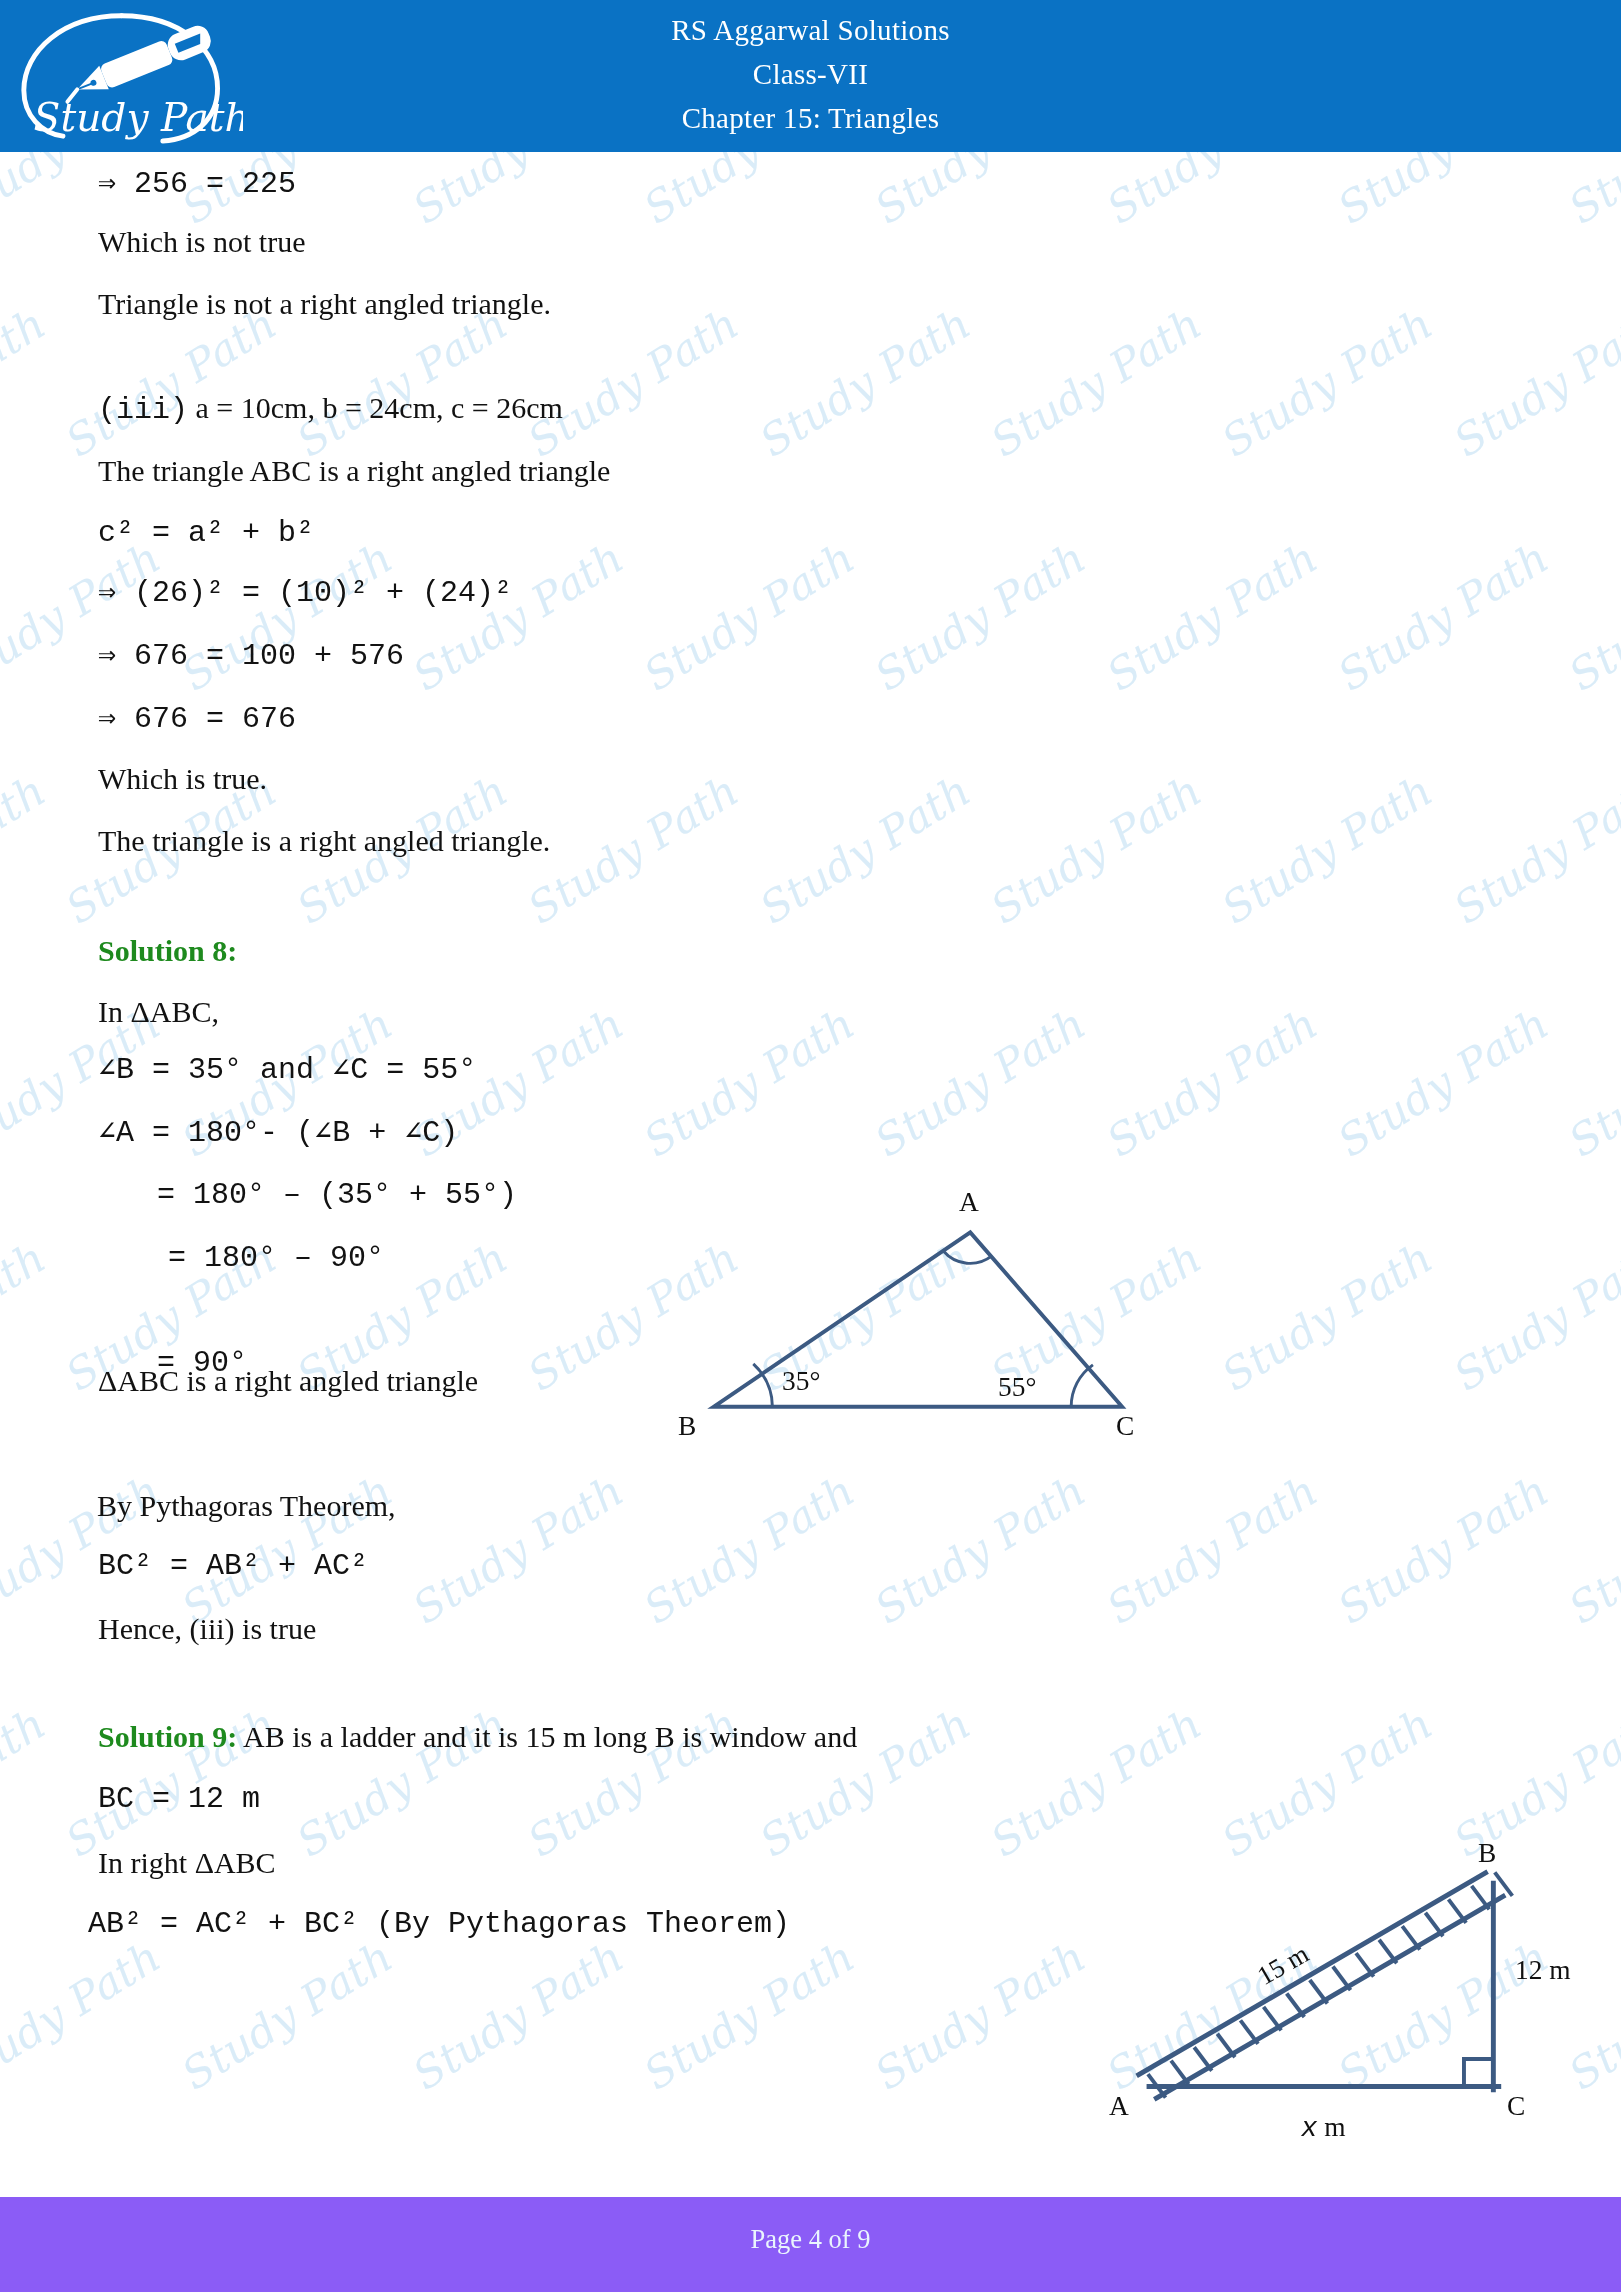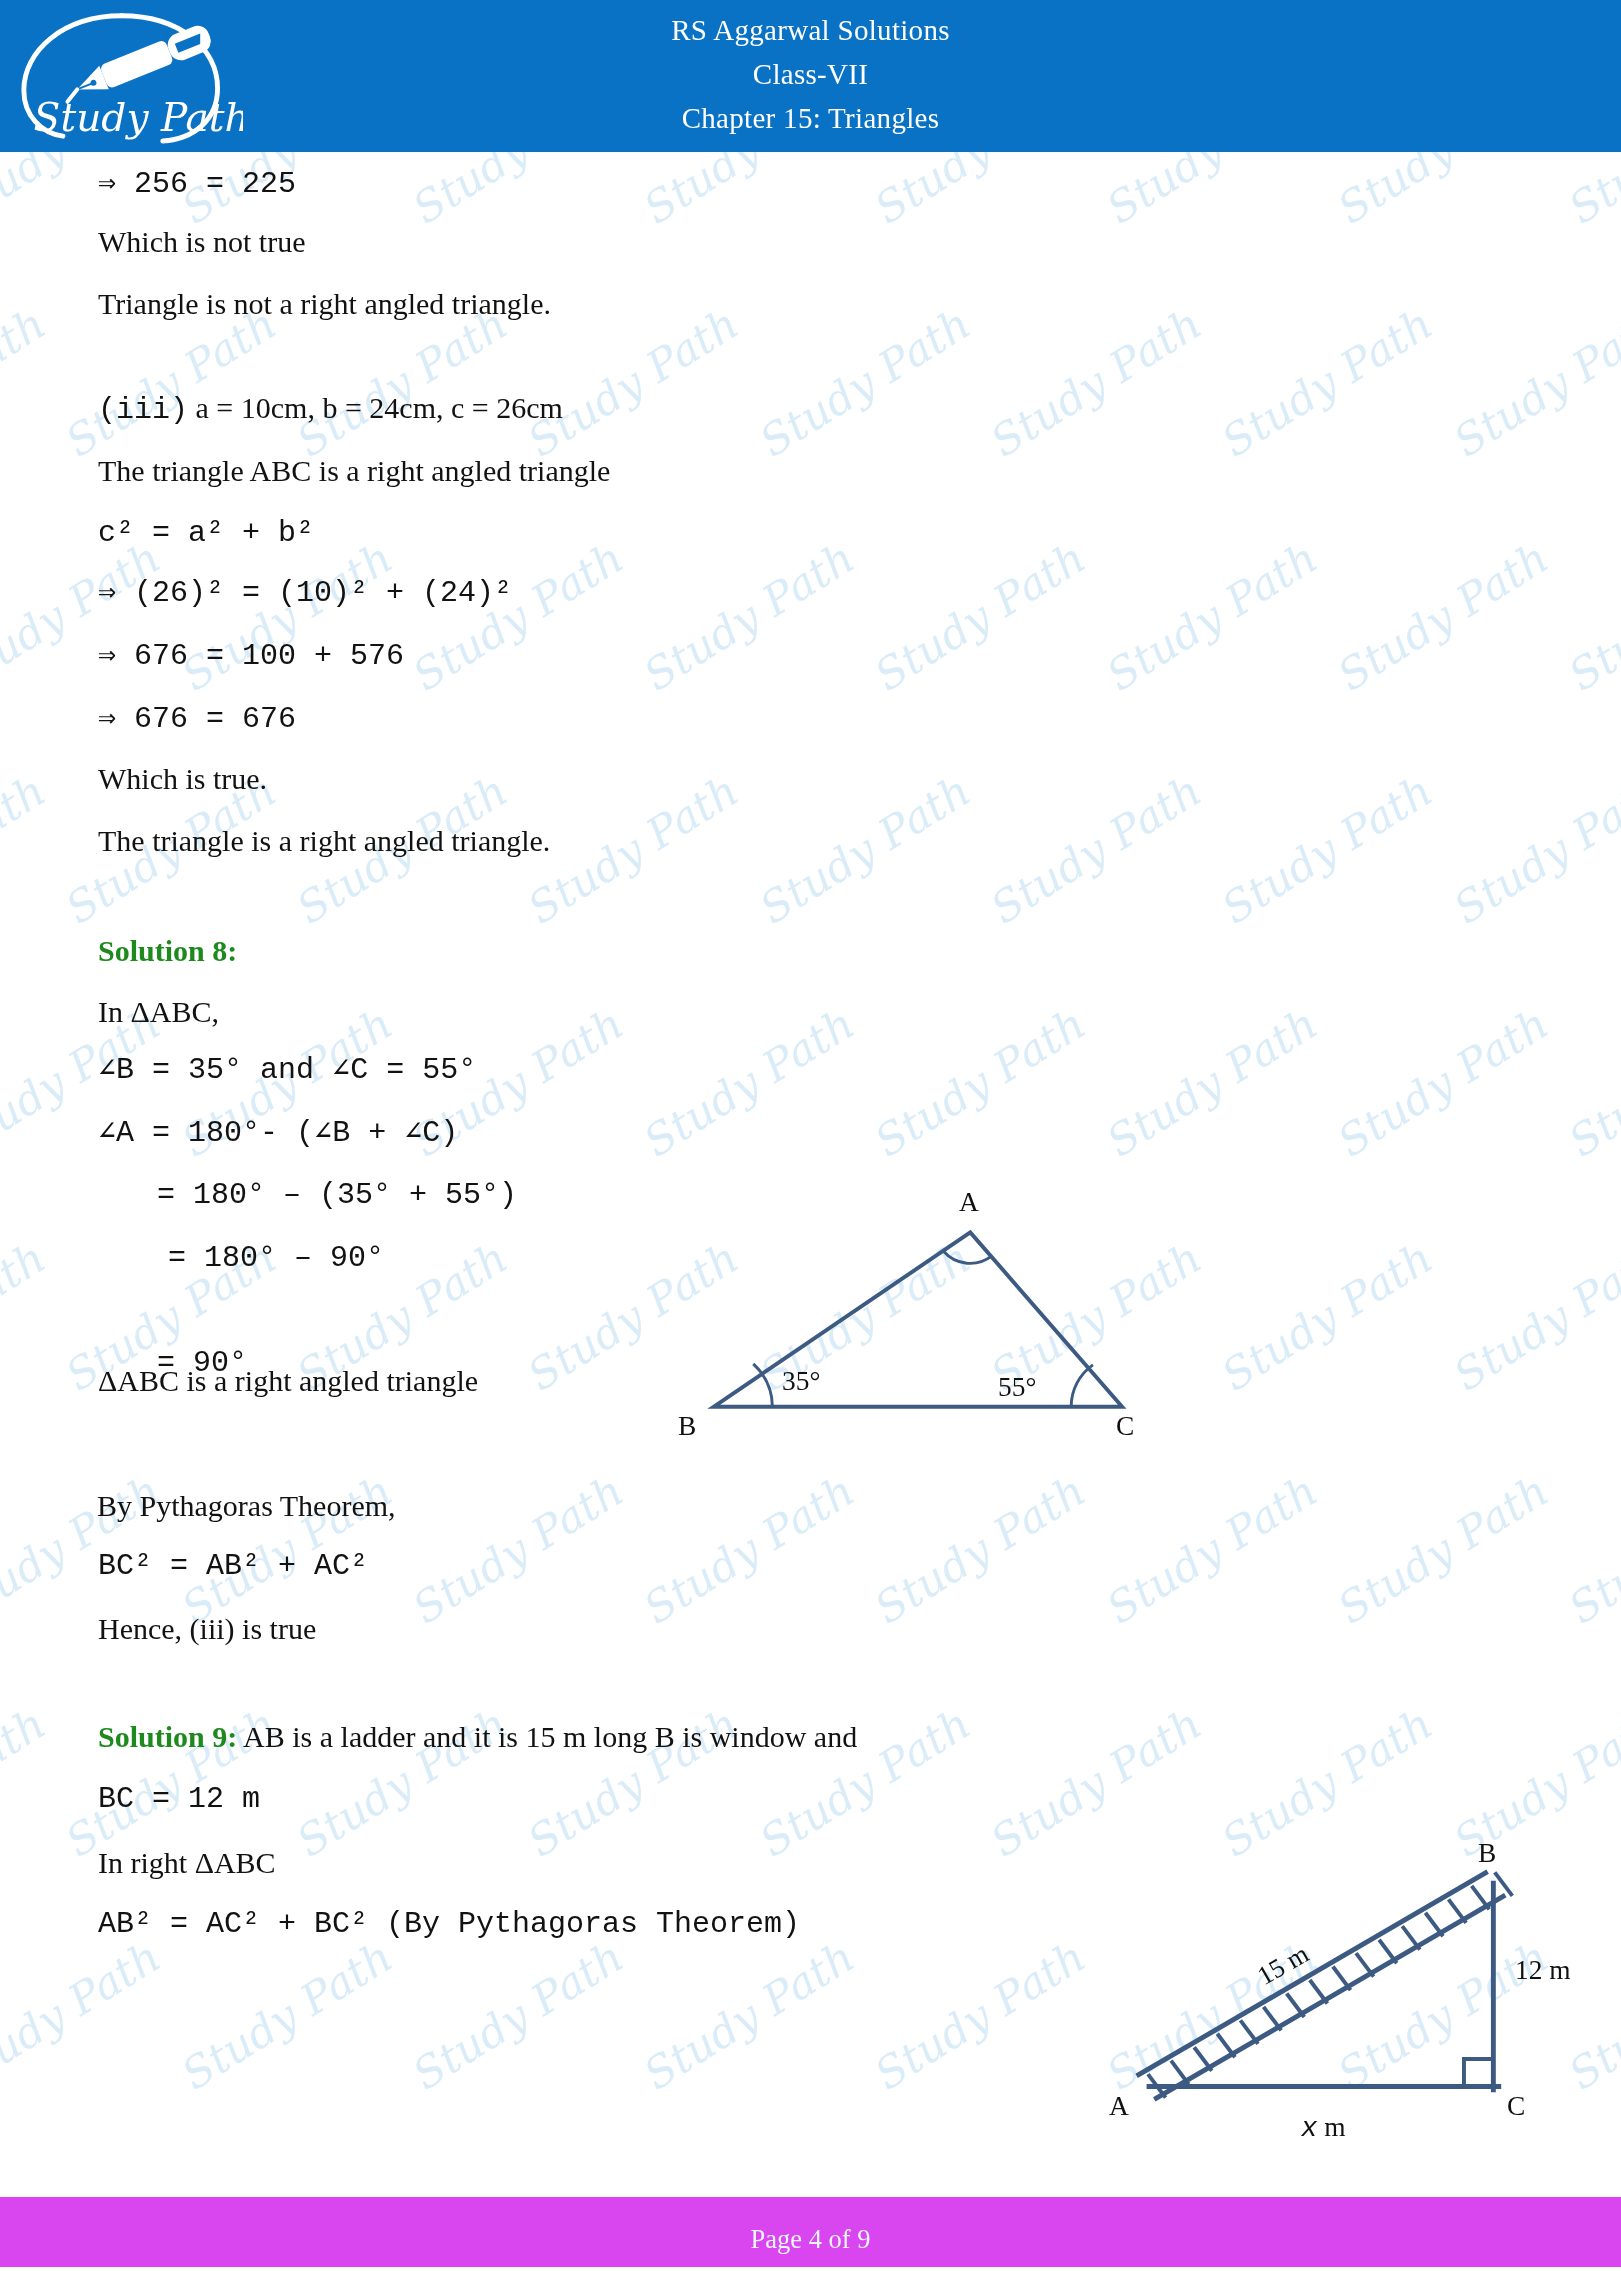--- a/index.html
+++ b/index.html
@@ -43,22 +43,22 @@
     line-height: 44px;
     letter-spacing: 0.3px;
     color: #ffffff;
     white-space: nowrap;
   }
 
   
   #footer {
     position: absolute;
     left: 0; top: 2197px;
-    width: 1621px; height: 70px;
-    background: #d946ef;
+    width: 1621px; height: 95px;
+    background: #8b5cf6;
   }
   #footer-text {
     position: absolute;
     left: 0; top: 27.4px;
     width: 1621px;
     text-align: center;
     font-size: 26.5px;
     color: #eaf5fd;
     white-space: nowrap;
   }
@@ -263,21 +263,21 @@
     <div class="line" style="left:97px; top:1335px;">By Pythagoras Theorem,</div>
     <div class="line math" style="left:98px; top:1396px;">BC² = AB² + AC²</div>
     <div class="line" style="left:98px; top:1458px;">Hence, (iii) is true</div>
 
     <div class="line" style="left:98px; top:1566px;">
       <span class="sol-head">Solution 9:</span><span> AB is a ladder and it is 15 m long B is window and</span>
     </div>
 
     <div class="line math" style="left:98px; top:1629px;">BC = 12 m</div>
     <div class="line" style="left:98px; top:1692px;">In right ΔABC</div>
-    <div class="line math" style="left:98px; top:1754px;">AB² = AC² + BC² (By Pythagoras Theorem)</div>
+    <div class="line math" style="left:88px; top:1754px;">AB² = AC² + BC² (By Pythagoras Theorem)</div>
 
     <div class="diagram" style="left:647px; top:1000px; width:529px; height:294px;">
       <svg width="529" height="294" viewBox="0 0 540 300" xmlns="http://www.w3.org/2000/svg">
 
         <polygon points="68,260 330,82 485,260" fill="none" stroke="#3c5a82" stroke-width="4" stroke-linejoin="miter"></polygon>
 
         <path d="M128,260 A60,60 0 0 0 108.5,216.2" fill="none" stroke="#3c5a82" stroke-width="3"></path>
 
         <path d="M433,260 A52,52 0 0 1 455.2,217.2" fill="none" stroke="#3c5a82" stroke-width="3"></path>
 

